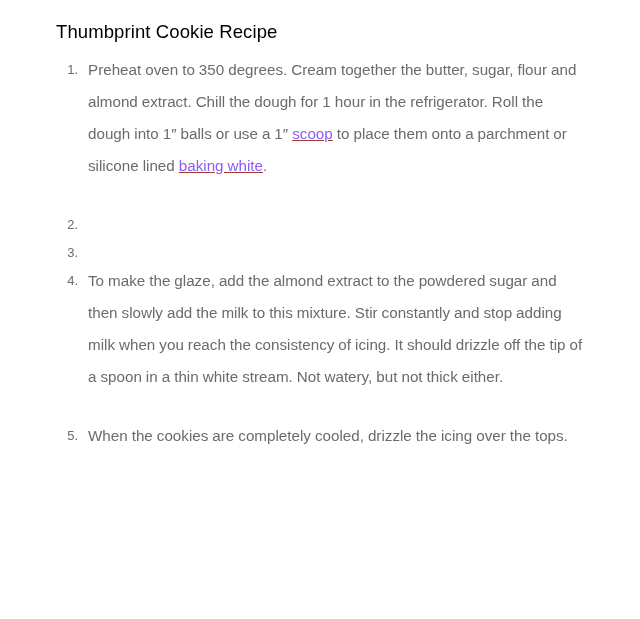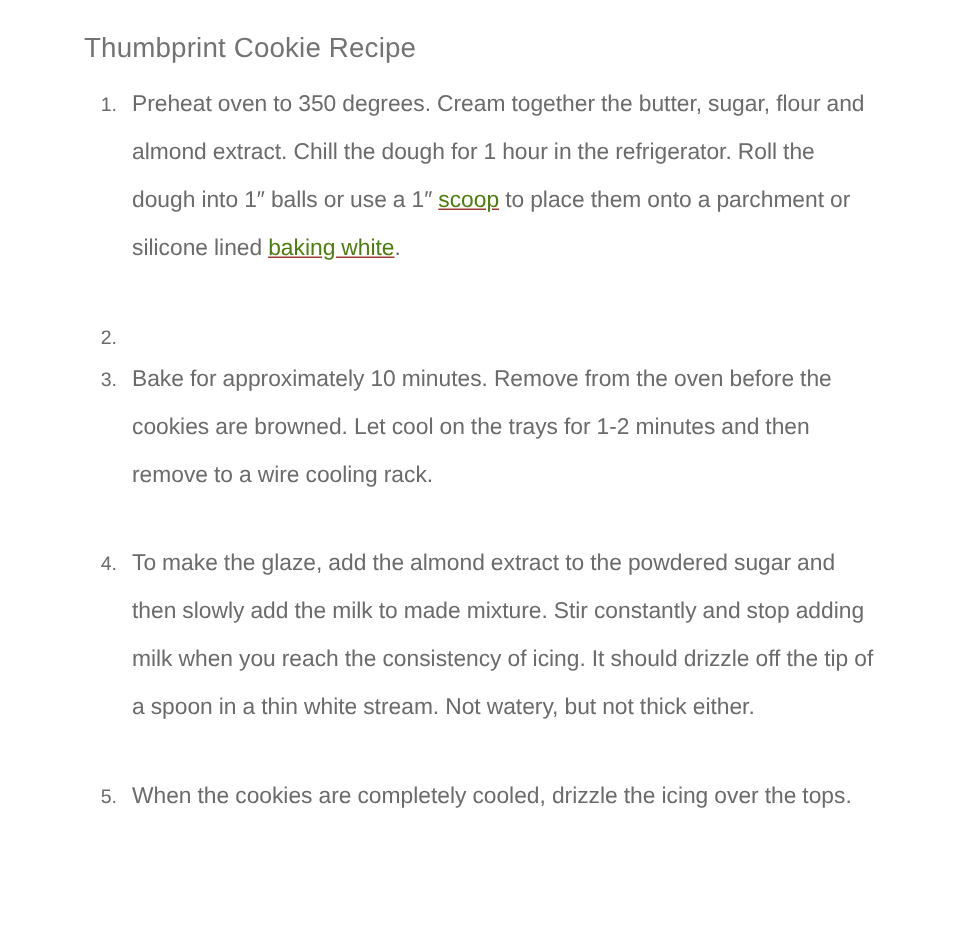--- a/index.html
+++ b/index.html
@@ -22,21 +22,21 @@
     position: relative;
   }
   .recipe-title {
     margin: 0;
     padding: 0;
     position: absolute;
     left: 56px;
     top: 20px;
     font-size: 18.5px;
     font-weight: 400;
-    color: #737373;
+    color: #000000;
     letter-spacing: 0.1px;
     line-height: 1.3;
   }
   .steps {
     position: absolute;
     left: 0;
     top: 54px;
     width: 640px;
     margin: 0;
     padding: 0;
@@ -62,21 +62,21 @@
   .step-text {
     display: block;
     font-size: 15.2px;
     line-height: 32px;
     color: #6b6b6b;
     text-align: left;
     word-spacing: -0.2px;
   }
   .step-text a,
   .recipe-link {
-    color: #4d7c0f;
+    color: #8b5cf6;
     text-decoration: underline;
     text-decoration-color: #9e3b35;
     text-underline-offset: 1px;
   }
 </style>
 </head>
 <body>
 
 <div class="page">
 
@@ -85,25 +85,24 @@
   <ol class="steps">
       <li class="step">
         <span class="step-marker">1.</span>
         <span class="step-text"><span>Preheat oven to 350 degrees. Cream together the butter, sugar, flour and almond extract. Chill the dough for 1 hour in the refrigerator. Roll the dough into 1″ balls or use a 1″ </span><a class="recipe-link" href="#">scoop</a><span> to place them onto a parchment or silicone lined </span><a class="recipe-link" href="#">baking white</a><span>.</span></span>
       </li>
       <li class="step">
         <span class="step-marker">2.</span>
       </li>
       <li class="step">
         <span class="step-marker">3.</span>
-        <span class="step-text"><span>Bake for approximately 10 minutes. Remove from the oven before the cookies are browned. Let cool on the trays for 1-2 minutes and then remove to a wire cooling rack.</span></span>
       </li>
       <li class="step">
         <span class="step-marker">4.</span>
-        <span class="step-text"><span>To make the glaze, add the almond extract to the powdered sugar and then slowly add the milk to made mixture. Stir constantly and stop adding milk when you reach the consistency of icing. It should drizzle off the tip of a spoon in a thin white stream. Not watery, but not thick either.</span></span>
+        <span class="step-text"><span>To make the glaze, add the almond extract to the powdered sugar and then slowly add the milk to this mixture. Stir constantly and stop adding milk when you reach the consistency of icing. It should drizzle off the tip of a spoon in a thin white stream. Not watery, but not thick either.</span></span>
       </li>
       <li class="step">
         <span class="step-marker">5.</span>
         <span class="step-text"><span>When the cookies are completely cooled, drizzle the icing over the tops.</span></span>
       </li>
     </ol>
 
 </div>
 
 </body></html>

